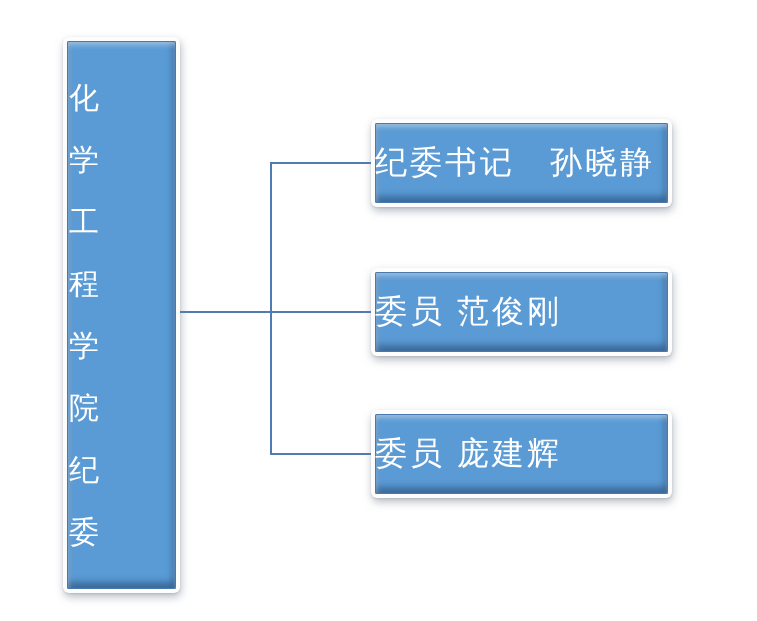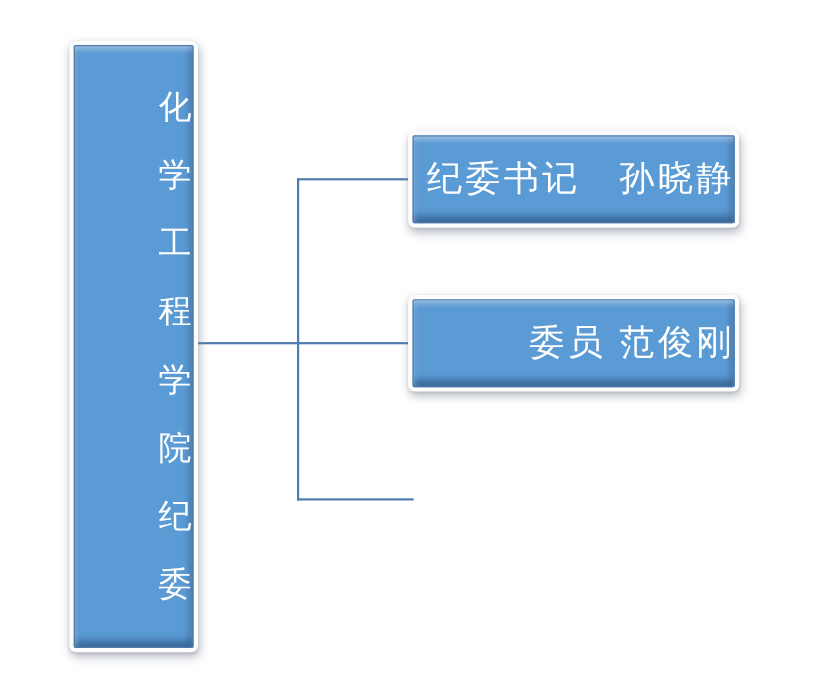--- a/index.html
+++ b/index.html
@@ -42,21 +42,21 @@
     box-sizing: border-box;
     background: #5b9bd5;
     border-radius: 2px;
     box-shadow: inset 0 0 0 1px #4a79ad,
                 inset 0 4px 5px rgba(255, 255, 255, 0.40),
                 inset 4px 0 5px rgba(255, 255, 255, 0.12),
                 inset -4px 0 6px rgba(23, 54, 93, 0.28),
                 inset 0 -7px 7px rgba(23, 54, 93, 0.45);
     display: flex;
     align-items: center;
-    justify-content: flex-end;
+    justify-content: flex-start;
     color: #ffffff;
   }
 
   
   .root-frame { left: 63px; top: 37px; width: 117px; height: 556px; }
   .root-label {
     font-size: 30px;
     width: 34px;
     word-break: break-all;
     line-height: 62px;
@@ -96,14 +96,19 @@
       <div class="leaf-label">纪委书记　孙晓静</div>
     </div>
   </div>
 
   <div class="frame leaf-frame leaf-2">
     <div class="bevel">
       <div class="leaf-label">委员 范俊刚</div>
     </div>
   </div>
 
+  <div class="frame leaf-frame leaf-3">
+    <div class="bevel">
+      <div class="leaf-label">委员 庞建辉</div>
+    </div>
+  </div>
 
 </div>
 
 </body></html>

